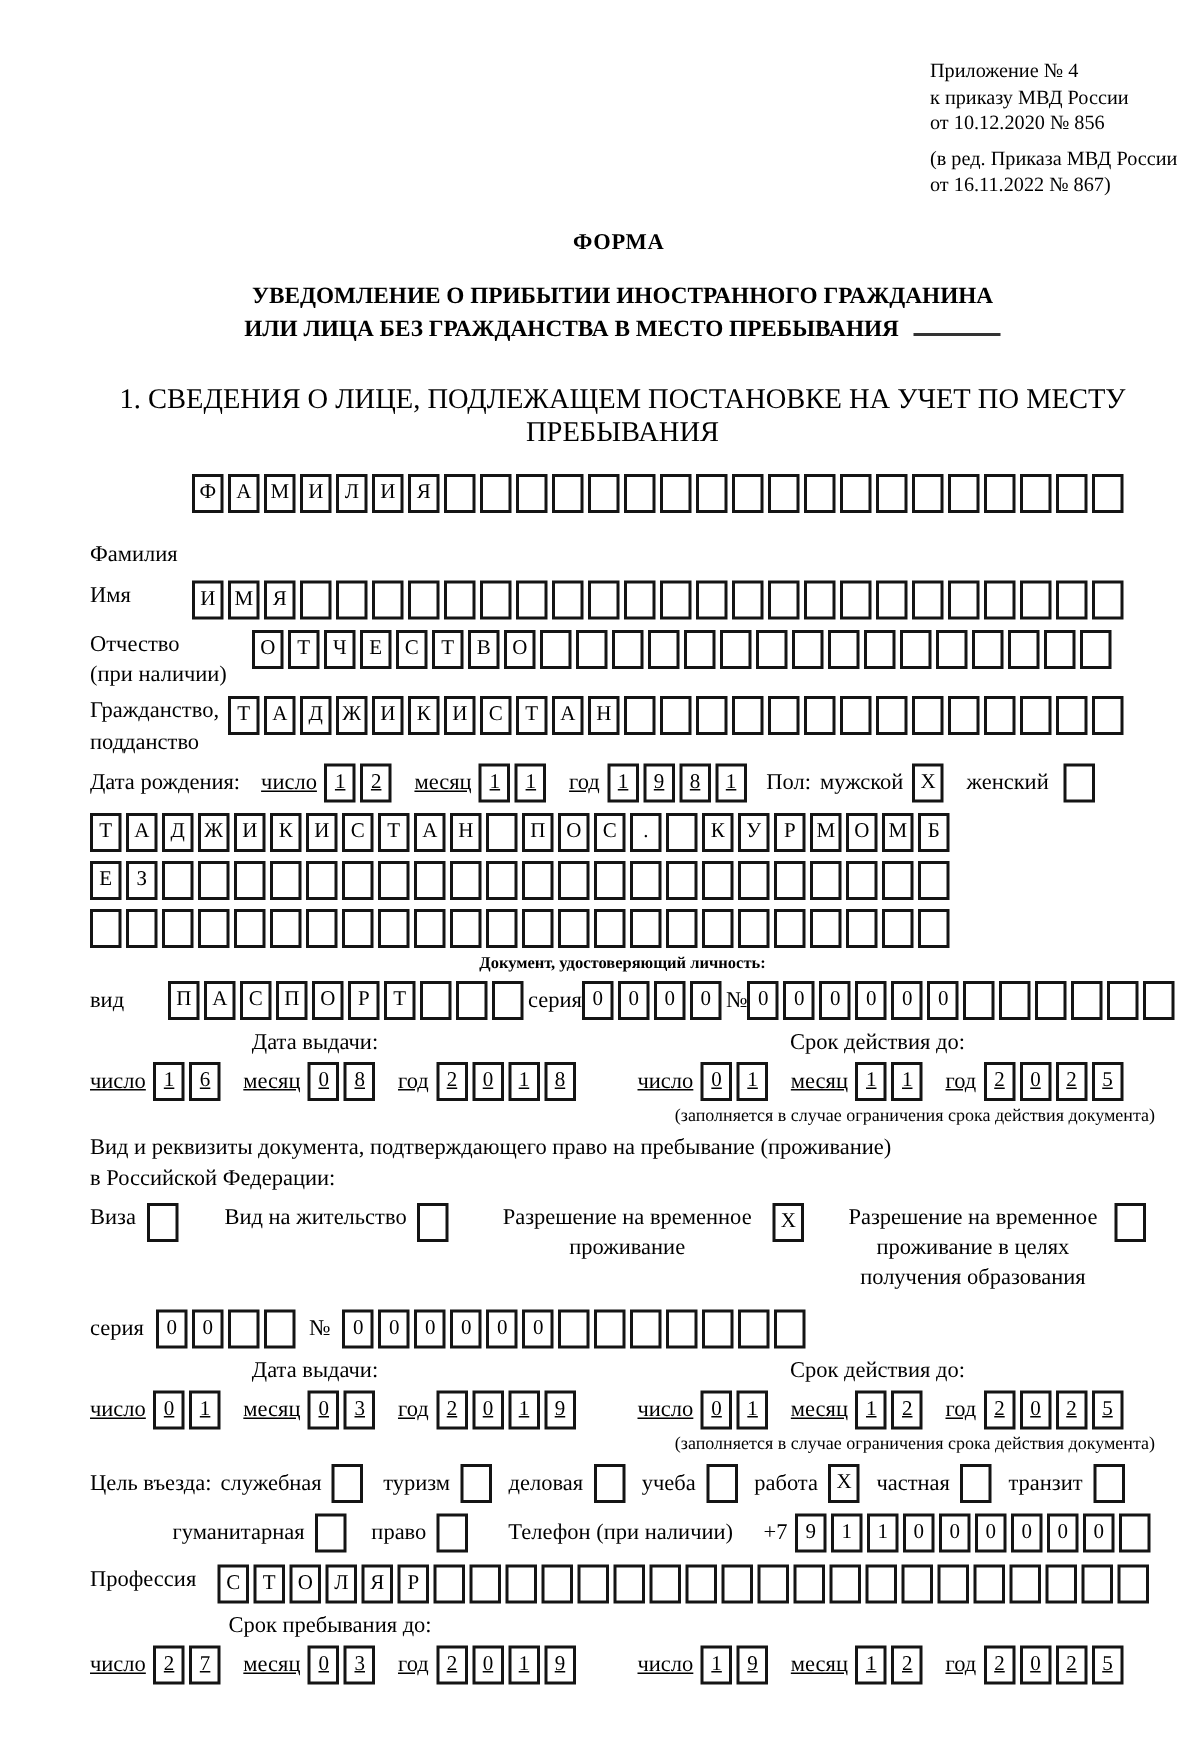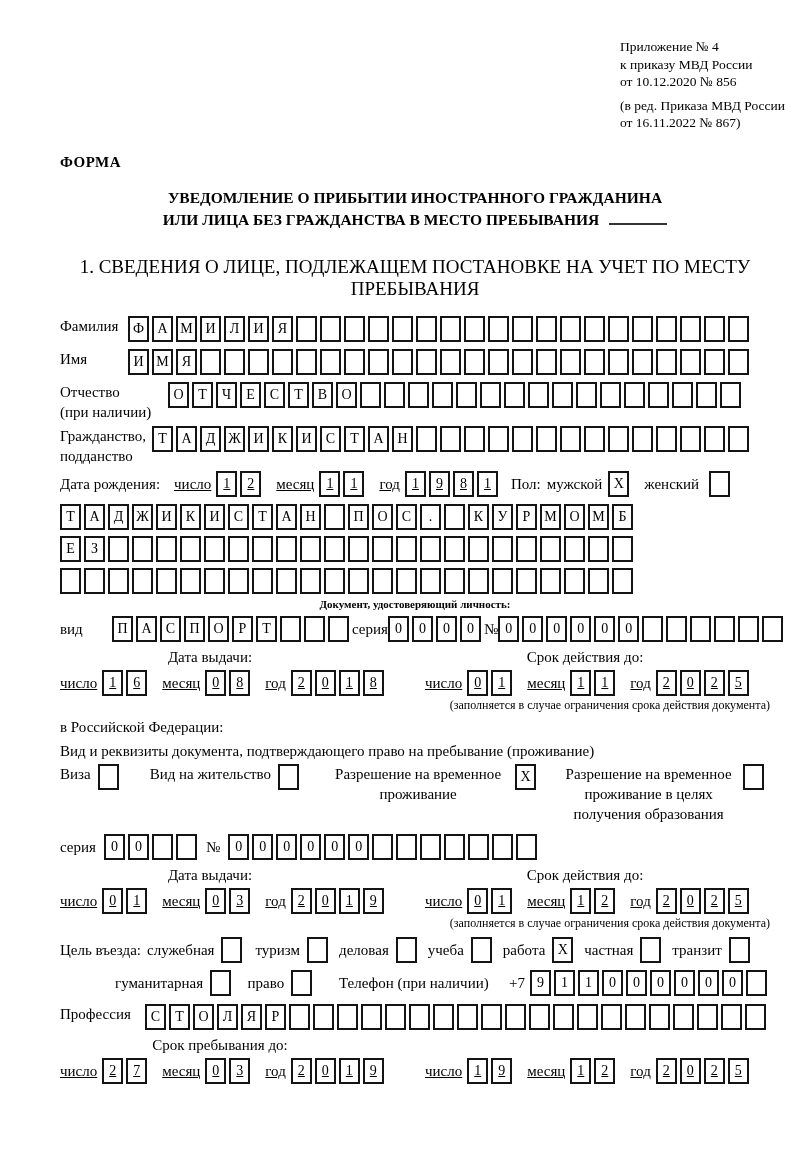--- a/index.html
+++ b/index.html
@@ -4,21 +4,21 @@
 <style>
   html,body{margin:0;padding:0;background:#fff;}
   .page{
     width:800px;height:1163px;background:#ffffff;color:#000;
     font-family:"Liberation Serif","DejaVu Serif",serif;
     position:relative;overflow:hidden;box-sizing:border-box;
     padding:38px 30px 0 60px;font-size:15px;
   }
   .head-block{margin-left:560px;width:200px;font-size:13.5px;line-height:1.3;}
   .head-block .gap-top{margin-top:6px;}
-  .forma{font-weight:bold;text-align:left;margin-top:22px;margin-right:5px;font-size:15px;letter-spacing:0.5px;}
+  .forma{font-weight:bold;text-align:center;margin-top:22px;margin-right:5px;font-size:15px;letter-spacing:0.5px;}
   .title{font-weight:bold;text-align:center;font-size:15.5px;margin-top:16px;line-height:1.45;}
   .t-underline{display:inline-block;width:58px;border-bottom:2px solid #333;margin-left:10px;}
   .section-title{font-weight:normal;text-align:center;font-size:19px;margin-top:24px;margin-bottom:16px;}
 
   .frow{display:flex;align-items:flex-start;margin-bottom:7px;}
   .lbl{font-size:15px;line-height:1.35;flex-shrink:0;}
   .lblw{display:inline-block;}
   .cells{display:flex;flex-wrap:nowrap;}
   .cell{
     display:inline-flex;align-items:center;justify-content:center;
@@ -57,21 +57,21 @@
   <div class="forma">ФОРМА</div>
 
   <div class="title">
     <span>УВЕДОМЛЕНИЕ О ПРИБЫТИИ ИНОСТРАННОГО ГРАЖДАНИНА</span><br>
     <span>ИЛИ ЛИЦА БЕЗ ГРАЖДАНСТВА В МЕСТО ПРЕБЫВАНИЯ</span><span class="t-underline"></span>
   </div>
 
   <div class="section-title">1. СВЕДЕНИЯ О ЛИЦЕ, ПОДЛЕЖАЩЕМ ПОСТАНОВКЕ НА УЧЕТ ПО МЕСТУ ПРЕБЫВАНИЯ</div>
 
   <div class="frow">
-    <span class="lbl lblw" style="width:68px;">Фамилия</span>
+    <span class="lbl lblw" style="width:68px;margin-top:44px;">Фамилия</span>
     <span class="cells">
         <span class="cell">Ф</span>
         <span class="cell">А</span>
         <span class="cell">М</span>
         <span class="cell">И</span>
         <span class="cell">Л</span>
         <span class="cell">И</span>
         <span class="cell">Я</span>
         <span class="cell"></span>
         <span class="cell"></span>
@@ -412,22 +412,22 @@
             <span class="cell">2</span>
             <span class="cell">0</span>
             <span class="cell">2</span>
             <span class="cell">5</span>
           </span>
       </span>
     </span>
   </div>
   <div class="note">(заполняется в случае ограничения срока действия документа)</div>
 
+  <div class="intro">Вид и реквизиты документа, подтверждающего право на пребывание (проживание)</div>
   <div class="intro" style="margin-bottom:7px;">в Российской Федерации:</div>
-  <div class="intro">Вид и реквизиты документа, подтверждающего право на пребывание (проживание)</div>
 
   <div class="frow">
     <span class="opt">
       <span class="lbl">Виза</span>
       <span class="cells">
           <span class="cell"></span>
         </span>
     </span>
     <span style="width:28px;"></span>
     <span class="opt">

